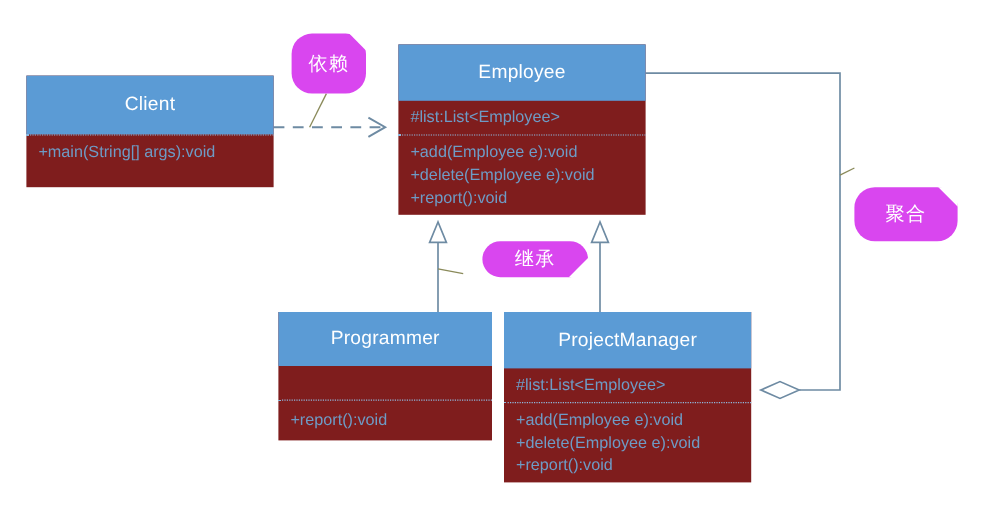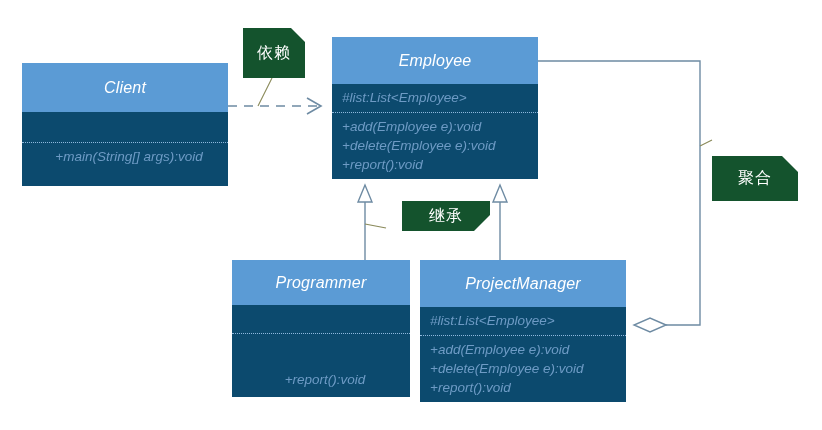--- a/index.html
+++ b/index.html
@@ -22,22 +22,21 @@
     left: 0;
     top: 0;
     width: 822px;
     height: 430px;
   }
 
   
   .uml-class {
     position: absolute;
     box-sizing: border-box;
-    background: #0c4a6e;
-    font-style: italic;
+    background: #7f1d1d;
   }
   .uml-header {
     background: #5b9bd5;
     color: #ffffff;
     display: flex;
     align-items: center;
     justify-content: center;
     font-size: 16px;
     letter-spacing: .2px;
     box-sizing: border-box;
@@ -54,35 +53,34 @@
     border-bottom: 1px dotted #8fb8dd;
   }
   .uml-compartment.empty {
     padding: 0;
     border-bottom: 1px dotted #8fb8dd;
   }
   .uml-compartment .row {
     white-space: nowrap;
   }
   .uml-compartment.centered {
-    text-align: center;
-    margin-top: 30px;
   }
 
   
   .note {
     position: absolute;
-    background: #14532d;
+    background: #d946ef;
     color: #ffffff;
     font-size: 16px;
     display: flex;
     align-items: center;
     justify-content: center;
     box-sizing: border-box;
     letter-spacing: 1px;
+    border-radius: 17px;
   }
   .note .fold {
     position: absolute;
     width: 0;
     height: 0;
     display: block;
   }
   
   .note.fold-tr .fold {
     top: 0;

